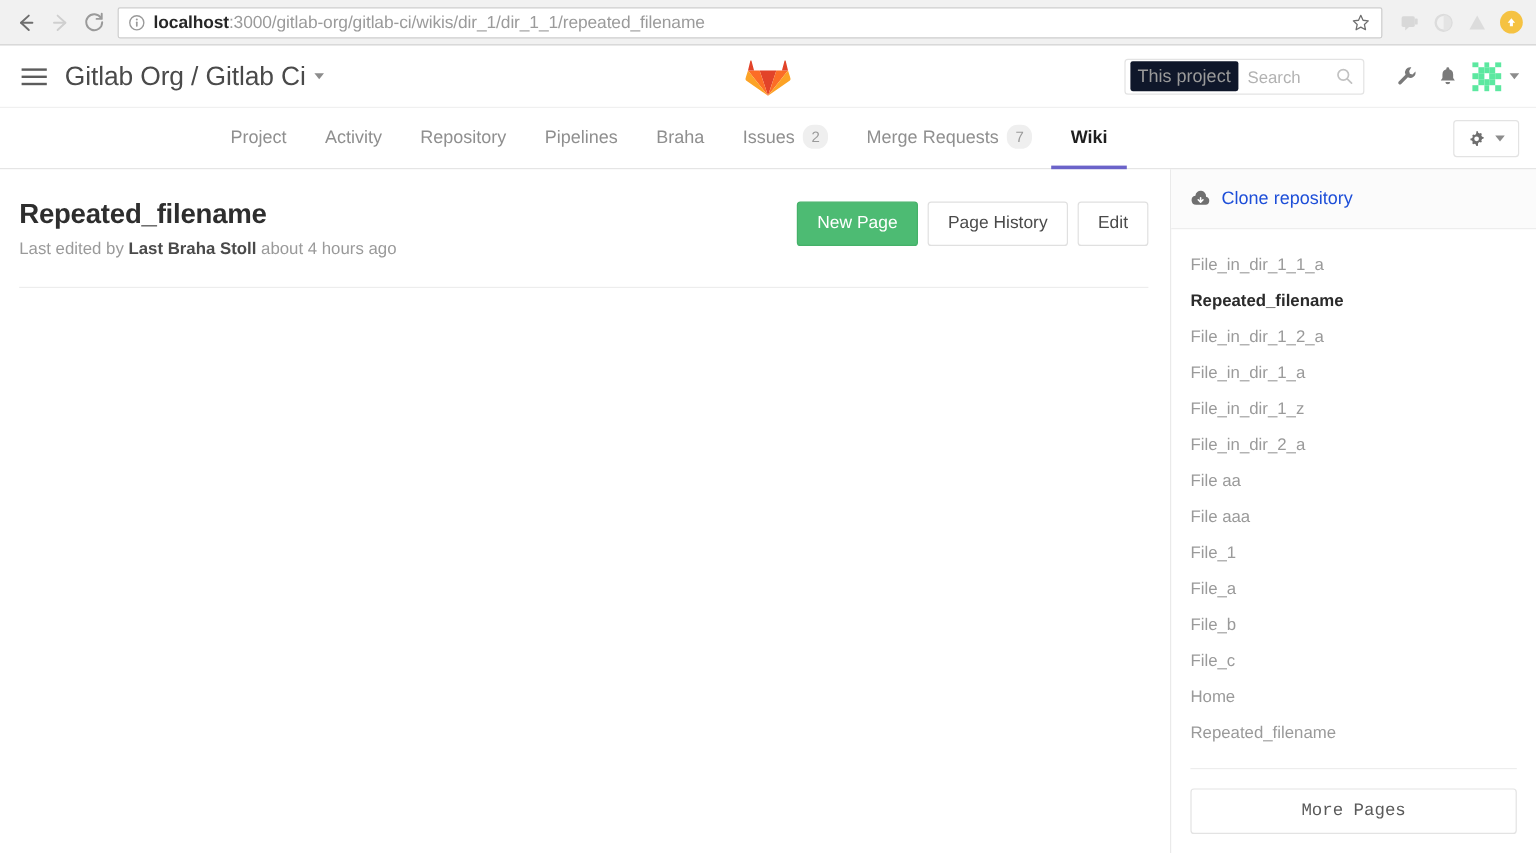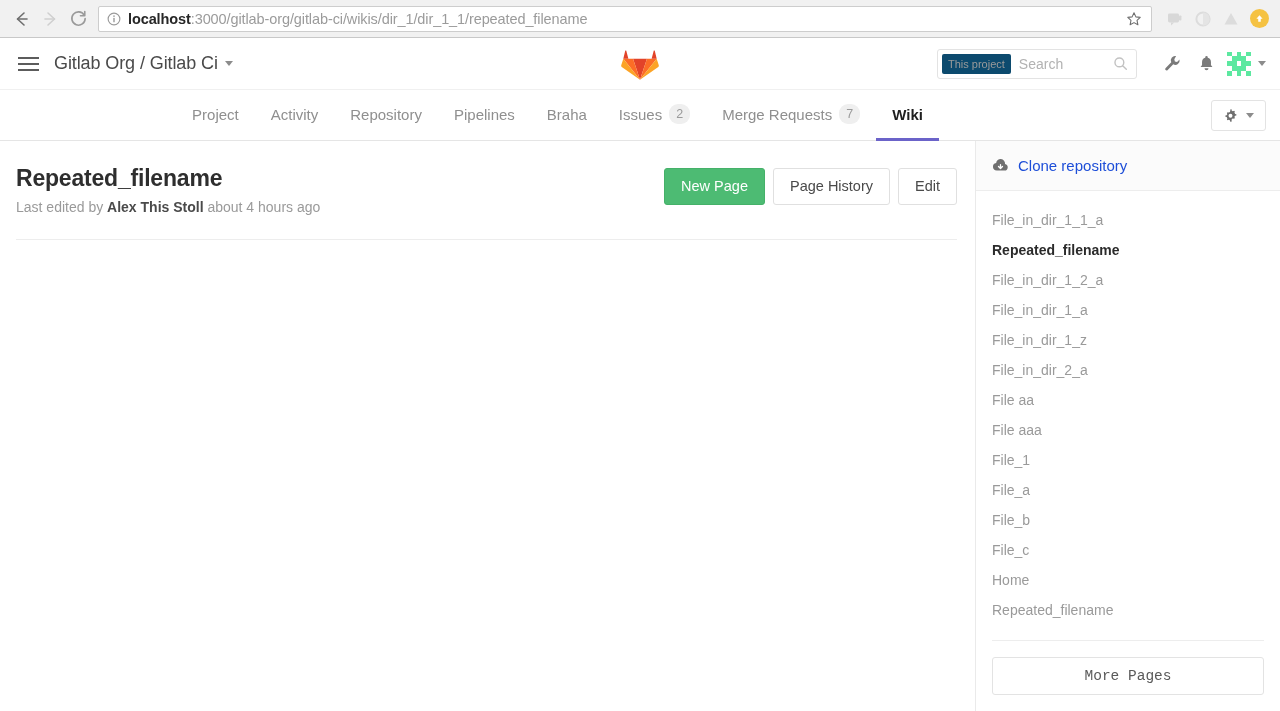--- a/index.html
+++ b/index.html
@@ -71,21 +71,21 @@
     position: relative;
     padding: 0 14px;
   }
   .hamburger {
     width: 30px; height: 30px;
     display: flex; flex-direction: column; justify-content: center;
     gap: 4px; cursor: pointer; margin-right: 10px; padding-left: 4px;
   }
   .hamburger span { display: block; width: 21px; height: 2px; background: #5c5c5c; }
   .proj-title {
-    font-size: 18px;
+    font-size: 22px;
     color: #4a4a4a;
     display: flex; align-items: center; gap: 7px;
     cursor: pointer;
     letter-spacing: -0.1px;
   }
   .caret-dn {
     width: 0; height: 0;
     border-left: 4.5px solid transparent;
     border-right: 4.5px solid transparent;
     border-top: 5px solid #8c8c8c;
@@ -106,23 +106,23 @@
   .search-box {
     width: 200px; height: 30px;
     border: 1px solid #e3e3e3;
     background: #fff;
     border-radius: 3px;
     display: flex; align-items: center;
     overflow: hidden;
     margin-right: 18px;
   }
   .scope-pill {
-    background: #0c4a6e;
+    background: #0f172a;
     color: #9a9a9a;
-    font-size: 11px;
+    font-size: 15px;
     padding: 4px 6px;
     margin: 0 0 0 4px;
     border-radius: 2px;
     white-space: nowrap;
   }
   .search-input-txt {
     flex: 1 1 auto;
     font-size: 14px;
     color: #b2b2b2;
     padding-left: 8px;
@@ -450,21 +450,21 @@
     <span class="caret-dn"></span>
   </div>
 </div>
 
 <div class="page">
 
   <div class="main-col">
     <div class="page-head">
       <div class="page-head-left">
         <h1 class="page-title">Repeated_filename</h1>
-        <div class="page-sub"><span>Last edited by </span><b>Alex This Stoll</b><span> about 4 hours ago</span></div>
+        <div class="page-sub"><span>Last edited by </span><b>Last Braha Stoll</b><span> about 4 hours ago</span></div>
       </div>
       <div class="page-actions">
         <button class="btn btn-primary">New Page</button>
         <button class="btn btn-default">Page History</button>
         <button class="btn btn-default">Edit</button>
       </div>
     </div>
     <hr class="content-divider">
     <div class="content-body"></div>
   </div>

